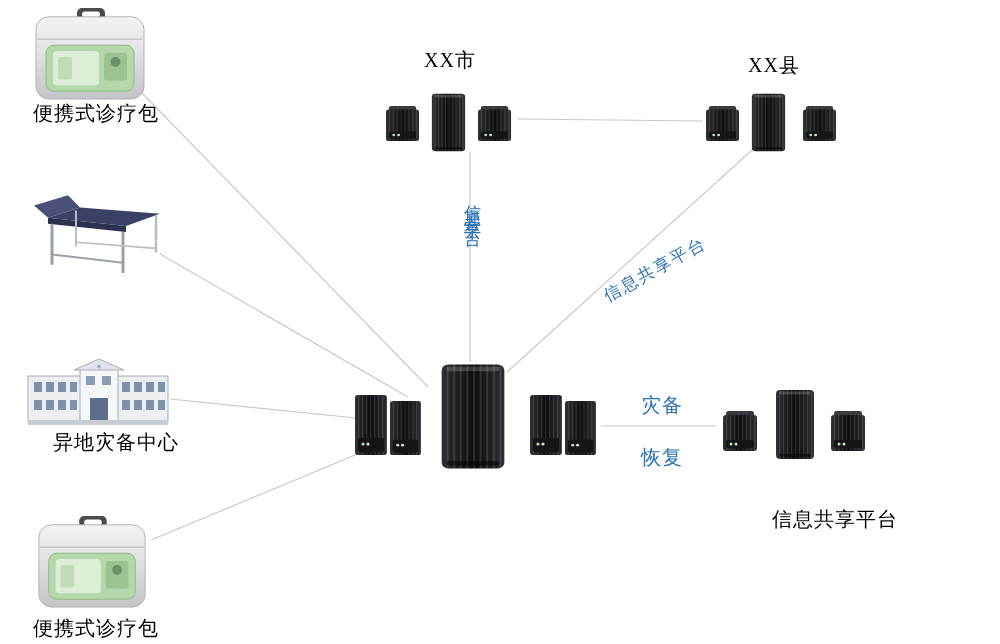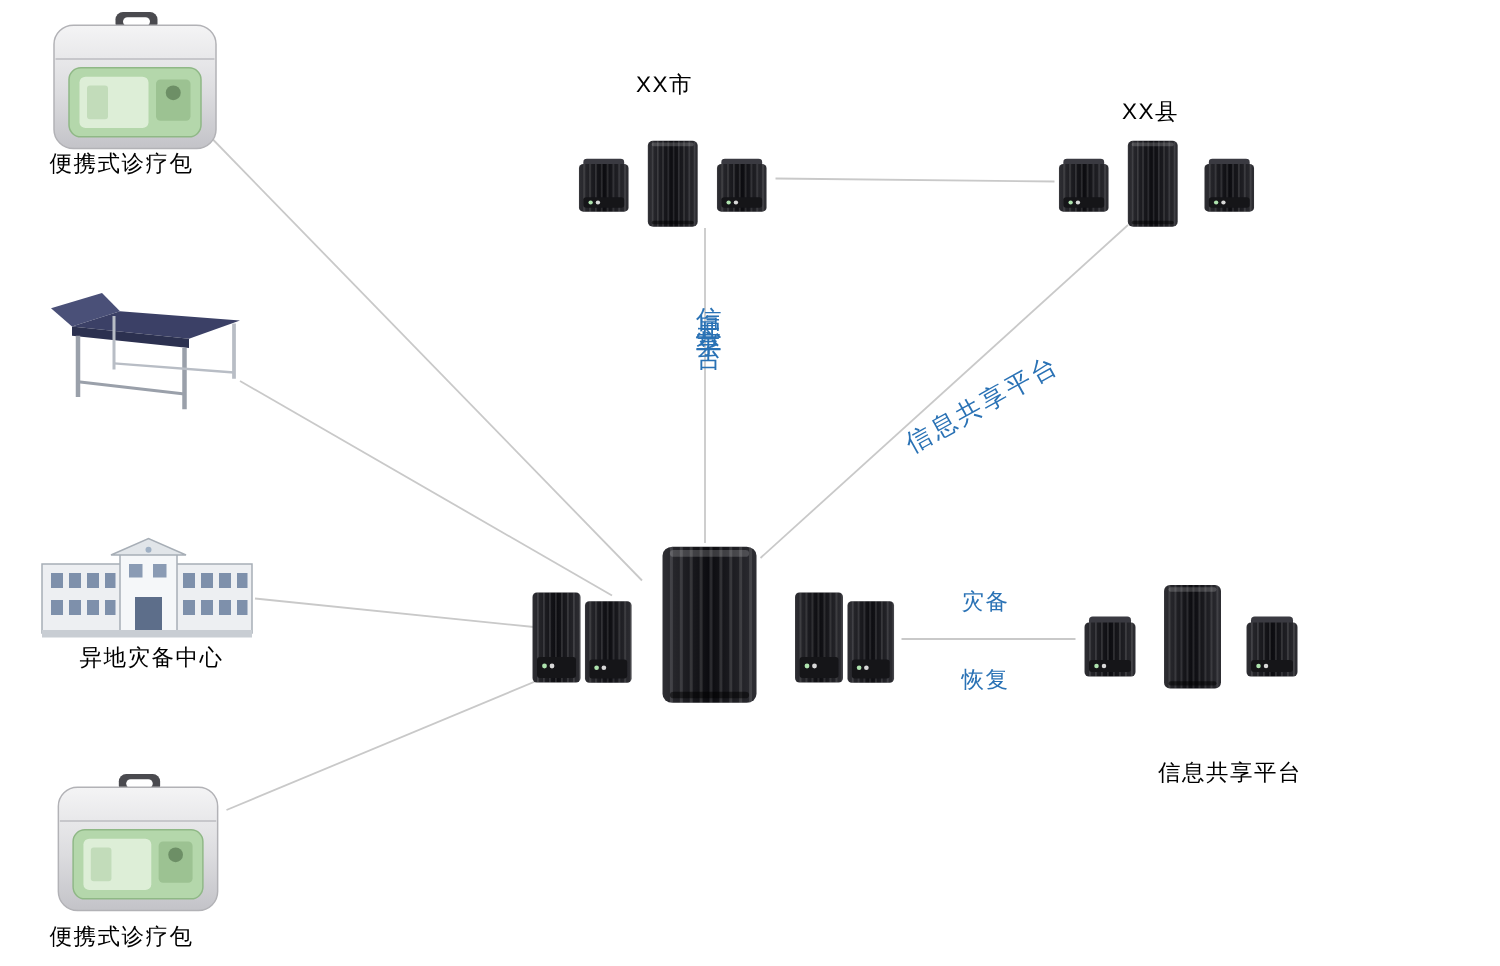--- a/index.html
+++ b/index.html
@@ -2,21 +2,21 @@
 <html><head>
 <meta charset="utf-8">
 <style>
   * { margin:0; padding:0; box-sizing:border-box; }
   html,body { background:#ffffff; }
   body { font-family:"Liberation Sans","DejaVu Sans",sans-serif; }
   .canvas { position:relative; width:1000px; height:644px; background:#ffffff; overflow:hidden; }
   .lines { position:absolute; left:0; top:0; width:1000px; height:644px; }
   .lines line { stroke:#c9c9c9; stroke-width:1.2; }
   .icon { position:absolute; display:block; }
-  .label { position:absolute; font-size:15px; color:#000; white-space:nowrap; letter-spacing:1px; }
+  .label { position:absolute; font-size:20px; color:#000; white-space:nowrap; letter-spacing:1px;font-family:Liberation Serif, serif; }
   .blue { color:#2a72b5; }
   .vlabel {
     position:absolute; writing-mode:vertical-rl; text-orientation:upright;
     font-size:17px; letter-spacing:5px; white-space:nowrap;
   }
   .dlabel {
     position:absolute; width:150px; text-align:center; font-size:17px;
     letter-spacing:2px; transform:rotate(-29deg); white-space:nowrap;
   }
   .defs { position:absolute; width:0; height:0; overflow:hidden; }
@@ -153,21 +153,21 @@
   <svg class="icon" style="left:385px;top:105px;width:35px;height:37px">
       <use href="#sym-srv-small"></use>
     </svg>
   <svg class="icon" style="left:431px;top:93px;width:35px;height:59px">
       <use href="#sym-srv-tall"></use>
     </svg>
   <svg class="icon" style="left:477px;top:105px;width:35px;height:37px">
       <use href="#sym-srv-small"></use>
     </svg>
 
-  <div class="label" style="left:748px;top:65px">XX县</div>
+  <div class="label" style="left:748px;top:52px">XX县</div>
   <svg class="icon" style="left:705px;top:105px;width:35px;height:37px">
       <use href="#sym-srv-small"></use>
     </svg>
   <svg class="icon" style="left:751px;top:93px;width:35px;height:59px">
       <use href="#sym-srv-tall"></use>
     </svg>
   <svg class="icon" style="left:802px;top:105px;width:35px;height:37px">
       <use href="#sym-srv-small"></use>
     </svg>
 

